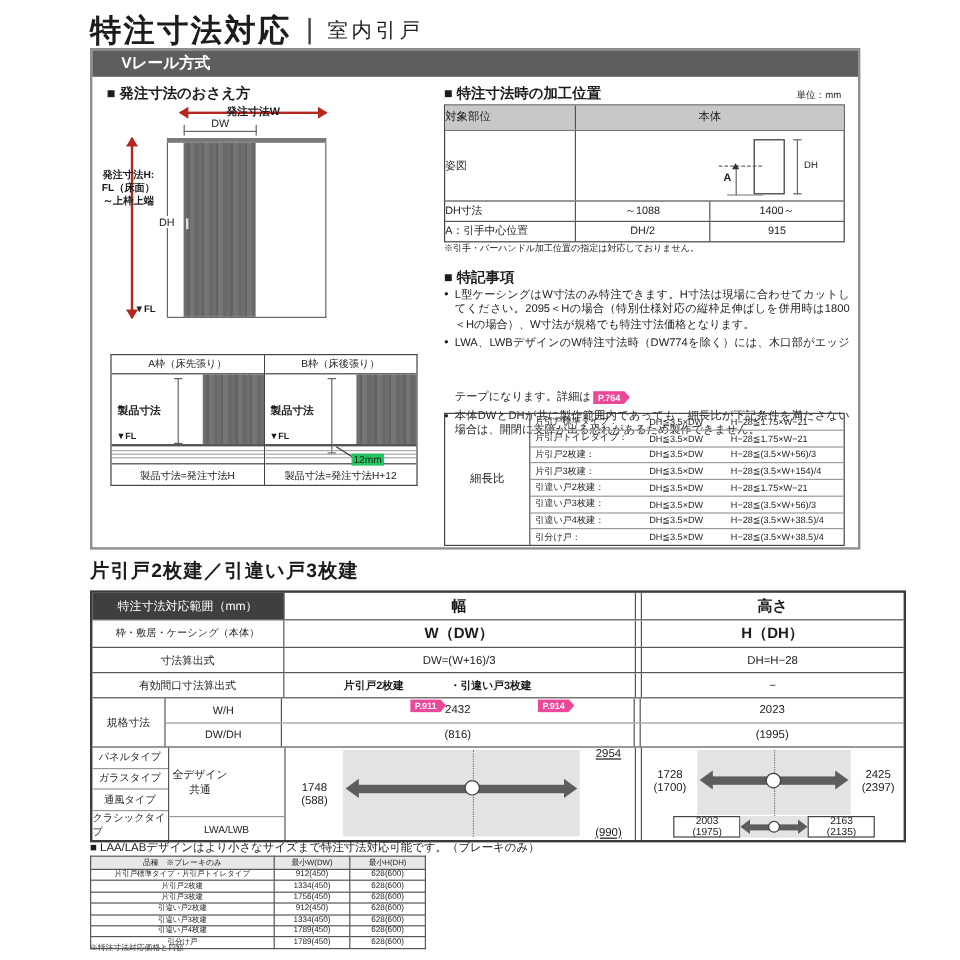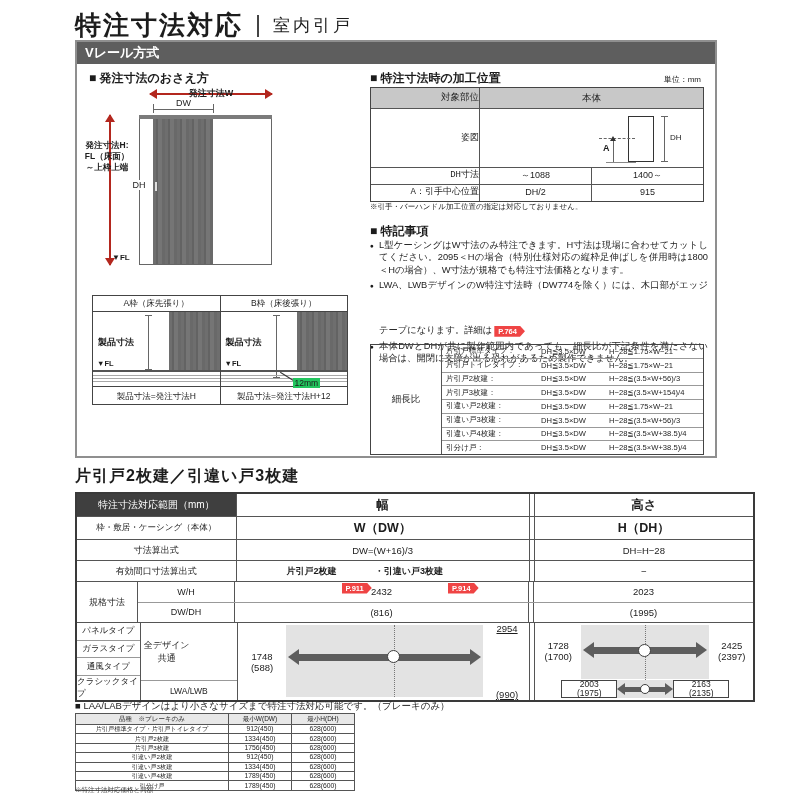--- a/index.html
+++ b/index.html
@@ -5,21 +5,21 @@
   html,body{margin:0;padding:0;}
   body{width:800px;height:800px;background:#fff;font-family:"Liberation Sans",sans-serif;color:#1c1c1c;position:relative;overflow:hidden;}
   .abs{position:absolute;box-sizing:border-box;}
   
   .pagehead{left:75px;top:8px;display:flex;align-items:center;gap:14px;}
   .ptitle{font-size:26px;font-weight:bold;letter-spacing:2px;}
   .pdivider{width:2px;height:22px;background:#444;}
   .psub{font-size:17px;font-weight:normal;letter-spacing:3px;}
   
   .vbox{left:75px;top:40px;width:642px;height:418px;border:2px solid #8f8f8f;background:#fff;}
-  .vbar{left:0;top:0;right:0;height:22px;background:#5e5e5e;color:#fff;font-size:13px;font-weight:bold;line-height:22px;padding-left:8px;}
+  .vbar{left:0;top:0;right:0;height:22px;background:#5e5e5e;color:#fff;font-size:13px;font-weight:bold;line-height:22px;padding-left:24px;}
   .heading{font-size:12px;font-weight:bold;}
   
   .arrh{height:2px;background:#b3271e;}
   .arrh::before{content:"";position:absolute;left:-1px;top:-4px;border-style:solid;border-width:5px 8px 5px 0;border-color:transparent #b3271e transparent transparent;}
   .arrh::after{content:"";position:absolute;right:-1px;top:-4px;border-style:solid;border-width:5px 0 5px 8px;border-color:transparent transparent transparent #b3271e;}
   .arrv{width:2px;background:#b3271e;}
   .arrv::before{content:"";position:absolute;top:-1px;left:-4px;border-style:solid;border-width:0 5px 8px 5px;border-color:transparent transparent #b3271e transparent;}
   .arrv::after{content:"";position:absolute;bottom:-1px;left:-4px;border-style:solid;border-width:8px 5px 0 5px;border-color:#b3271e transparent transparent transparent;}
   .wood{background:repeating-linear-gradient(90deg,#6e6e6e 0 3px,#636363 3px 5px,#757575 5px 9px,#696969 9px 12px);}
   .thinline{background:#666;}
@@ -29,31 +29,31 @@
   .frame{flex:1;border:1px solid #444;position:relative;background:#fff;}
   .frame+.frame{border-left:none;}
   .ftitle{height:15px;border-bottom:1px solid #444;font-size:8.5px;text-align:center;line-height:15px;}
   .fbody{position:relative;height:74px;}
   .fformula{height:19px;border-top:1px solid #444;font-size:8.5px;text-align:center;line-height:18px;}
   .hatch{height:1px;background:#a8a8a8;left:0;right:0;}
   
   .ptable{border:1px solid #444;}
   .prow{display:flex;border-top:1px solid #555;}
   .prow:first-child{border-top:none;}
-  .pc1{width:108px;border-right:1px solid #555;text-align:right;font-family:Liberation Mono, monospace;}
+  .pc1{width:108px;border-right:1px solid #555;text-align:left;}
   .phead{background:#c8c8c8;font-size:9.5px;line-height:19px;}
   .pflex{flex:1;text-align:center;}
   .psplit{flex:1;display:flex;}
   .psplit>div{flex:1;font-size:9px;line-height:15px;text-align:center;}
   .psplit>div+div{border-left:1px solid #555;}
   .dash{border-top:1px dashed #666;height:0;}
   
   .bullet{font-size:9.3px;line-height:12.4px;padding-left:9px;position:relative;margin-bottom:3px;text-align:justify;}
   .bullet::before{content:"●";position:absolute;left:0;top:1px;font-size:6.5px;}
-  .pbadge{display:inline-block;background:#ef4444;color:#fff;font-size:7.5px;font-weight:bold;line-height:9px;padding:1px 8px 1px 4px;clip-path:polygon(0 0,calc(100% - 5px) 0,100% 50%,calc(100% - 5px) 100%,0 100%);vertical-align:-1px;margin-left:2px;margin-top:34px;}
+  .pbadge{display:inline-block;background:#ec4899;color:#fff;font-size:7.5px;font-weight:bold;line-height:9px;padding:1px 8px 1px 4px;clip-path:polygon(0 0,calc(100% - 5px) 0,100% 50%,calc(100% - 5px) 100%,0 100%);vertical-align:-1px;margin-left:2px;margin-top:34px;}
   
   .slender{border:1px solid #444;display:flex;}
   .sl-label{width:70px;border-right:1px solid #555;display:flex;align-items:center;justify-content:center;font-size:9.5px;text-align:center;}
   .sl-rows{flex:1;display:flex;flex-direction:column;}
   .sl-row{flex:1;display:flex;align-items:center;border-bottom:1px solid #999;font-size:7.6px;}
   .sl-row:last-child{border-bottom:none;}
   .sl-t{width:95px;padding-left:4px;}
   .sl-c1{width:68px;}
   .sl-c2{flex:1;}
   

